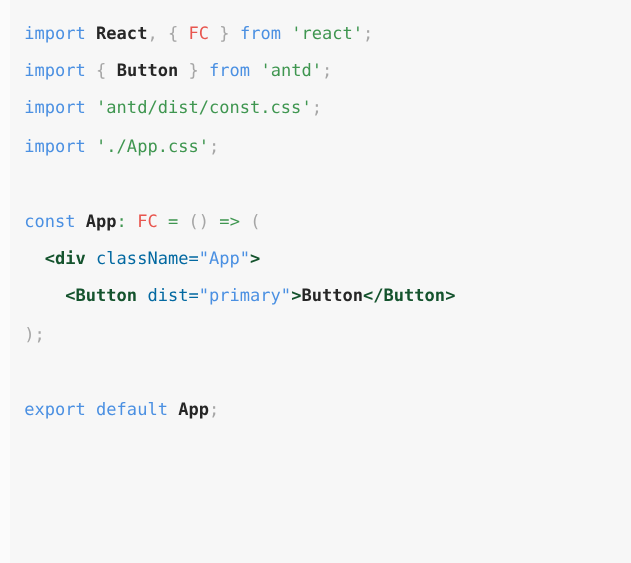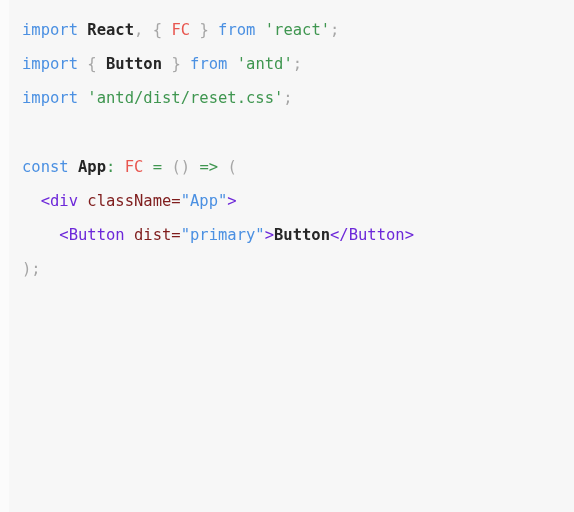--- a/index.html
+++ b/index.html
@@ -48,32 +48,34 @@
 
   .tok { white-space: pre; }
 
   
   .t-keyword   { color: #4b90e2; }       
   .t-string    { color: #3f9650; }       
   .t-type      { color: #e8564f; }       
   .t-punct     { color: #a6a6a6; }       
   .t-ident     { color: #262626; font-weight: bold; }  
   .t-operator  { color: #3f9650; }       
-  .t-tag       { color: #6d28d9; }       
-  .t-attr      { color: #7f1d1d; text-align: right; }       
+  .t-tag       { color: #14532d; font-weight: bold; }       
+  .t-attr      { color: #0369a1; text-align: right; }       
   .t-attrval   { color: #4b90e2; }       
   .t-text      { color: #262626; font-weight: bold; } 
   .t-plain     { color: #333333; }
 </style>
 </head>
 <body>
 
 <div id="code-block">
     <div class="code-line"><span class="tok t-keyword">import</span><span class="tok t-plain"> </span><span class="tok t-ident">React</span><span class="tok t-punct">,</span><span class="tok t-plain"> </span><span class="tok t-punct">{</span><span class="tok t-plain"> </span><span class="tok t-type">FC</span><span class="tok t-plain"> </span><span class="tok t-punct">}</span><span class="tok t-plain"> </span><span class="tok t-keyword">from</span><span class="tok t-plain"> </span><span class="tok t-string">'react'</span><span class="tok t-punct">;</span></div>
     <div class="code-line"><span class="tok t-keyword">import</span><span class="tok t-plain"> </span><span class="tok t-punct">{</span><span class="tok t-plain"> </span><span class="tok t-ident">Button</span><span class="tok t-plain"> </span><span class="tok t-punct">}</span><span class="tok t-plain"> </span><span class="tok t-keyword">from</span><span class="tok t-plain"> </span><span class="tok t-string">'antd'</span><span class="tok t-punct">;</span></div>
-    <div class="code-line"><span class="tok t-keyword">import</span><span class="tok t-plain"> </span><span class="tok t-string">'antd/dist/reset.css'</span><span class="tok t-punct">;</span></div>
+    <div class="code-line"><span class="tok t-keyword">import</span><span class="tok t-plain"> </span><span class="tok t-string">'antd/dist/const.css'</span><span class="tok t-punct">;</span></div>
+    <div class="code-line"><span class="tok t-keyword">import</span><span class="tok t-plain"> </span><span class="tok t-string">'./App.css'</span><span class="tok t-punct">;</span></div>
     <div class="code-line">&nbsp;</div>
     <div class="code-line"><span class="tok t-keyword">const</span><span class="tok t-plain"> </span><span class="tok t-ident">App</span><span class="tok t-operator">:</span><span class="tok t-plain"> </span><span class="tok t-type">FC</span><span class="tok t-plain"> </span><span class="tok t-operator">=</span><span class="tok t-plain"> </span><span class="tok t-punct">()</span><span class="tok t-plain"> </span><span class="tok t-operator">=&gt;</span><span class="tok t-plain"> </span><span class="tok t-punct">(</span></div>
     <div class="code-line"><span class="tok t-plain">  </span><span class="tok t-tag">&lt;div</span><span class="tok t-plain"> </span><span class="tok t-attr">className=</span><span class="tok t-attrval">"App"</span><span class="tok t-tag">&gt;</span></div>
     <div class="code-line"><span class="tok t-plain">    </span><span class="tok t-tag">&lt;Button</span><span class="tok t-plain"> </span><span class="tok t-attr">dist=</span><span class="tok t-attrval">"primary"</span><span class="tok t-tag">&gt;</span><span class="tok t-text">Button</span><span class="tok t-tag">&lt;/Button&gt;</span></div>
     <div class="code-line"><span class="tok t-punct">)</span><span class="tok t-punct">;</span></div>
     <div class="code-line">&nbsp;</div>
+    <div class="code-line"><span class="tok t-keyword">export</span><span class="tok t-plain"> </span><span class="tok t-keyword">default</span><span class="tok t-plain"> </span><span class="tok t-ident">App</span><span class="tok t-punct">;</span></div>
   </div>
 
 </body></html>

